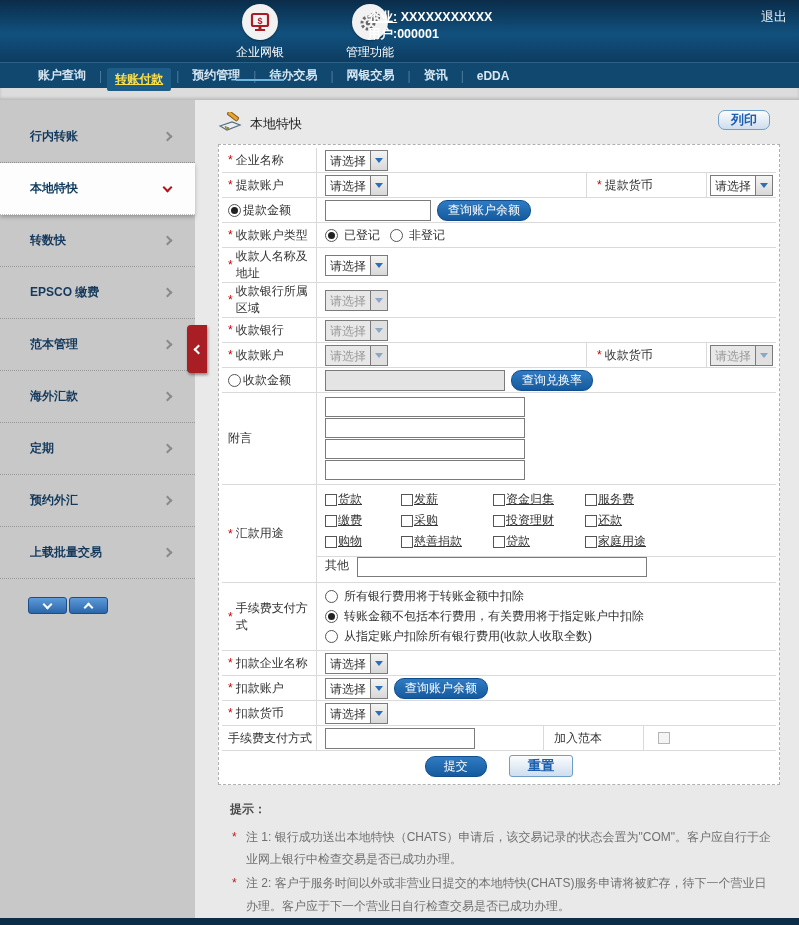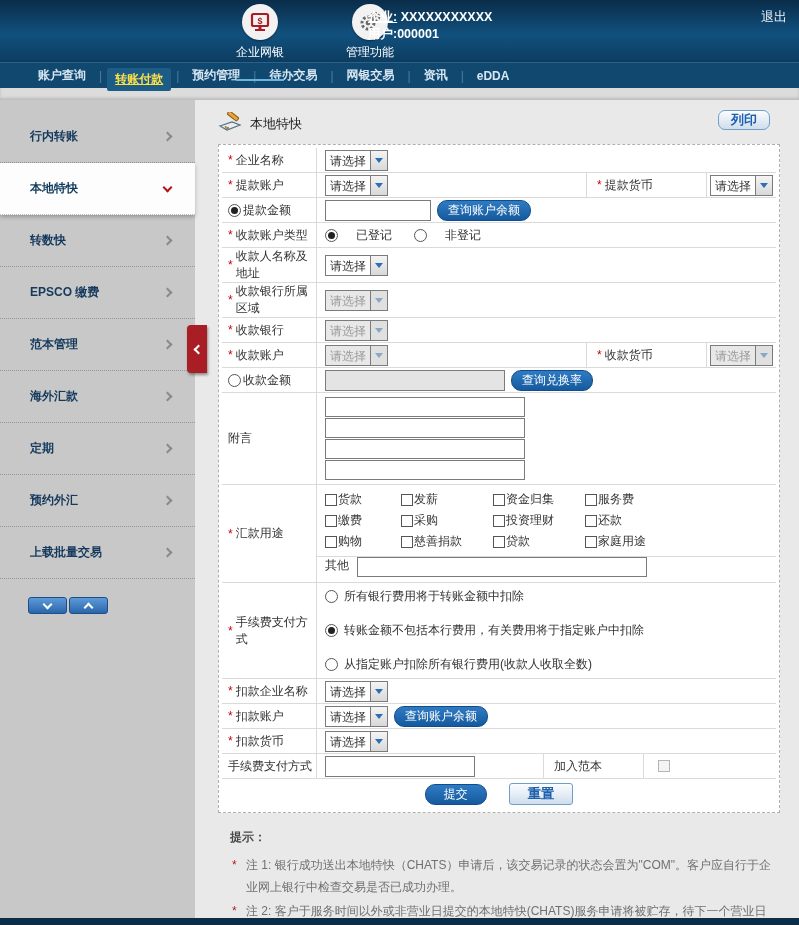--- a/index.html
+++ b/index.html
@@ -68,25 +68,25 @@
   .cbx.dis { border-color:#b5b5b5; background:#f4f4f4;}
   
   .bbtn { height:21px; padding:0 10px; background:linear-gradient(180deg,#2f7bc3,#155a9e); border:1px solid #0f4d8c; border-radius:10px; color:#fff; font-size:12px; cursor:pointer;}
   .lbtn { height:22px; padding:0 18px; background:linear-gradient(180deg,#fbfdff,#cfdded); border:1px solid #6f9ec7; border-radius:3px; color:#1c5fae; font-weight:bold; cursor:pointer;}
   
   .memo-col { display:flex; flex-direction:column; gap:1px; padding:4px 0;}
   .memo-col .ti { width:200px; height:20px;}
   
   .purpose-wrap { flex:1; display:flex; flex-direction:column;}
   .pgrid { display:grid; grid-template-columns:76px 92px 92px 110px; row-gap:4px; padding:6px 0 6px 8px;}
-  .pcell { display:flex; align-items:center; gap:1px;}
+  .pcell { display:flex; align-items:center; gap:1px;text-decoration:underline;}
   .other-row { border-top:1px solid #dadada; display:flex; align-items:flex-start; height:26px; padding-left:8px; gap:8px;}
   .other-row .ti { width:290px; height:20px;}
   
-  .fee-col { display:flex; flex-direction:column; gap:17px; padding:5px 0 5px 8px;}
+  .fee-col { display:flex; flex-direction:column; gap:3px; padding:5px 0 5px 8px;}
   .fee-line { display:flex; align-items:center; gap:6px;}
   
   .date-wrap { position:relative; width:100px; height:21px; border:1px solid #7b7b7b; background:#fff;}
   .date-wrap svg { position:absolute; right:2px; top:3px;}
   
   .btn-row { display:flex; justify-content:center; gap:22px; align-items:center; height:30px; background:#fff;}
   
   .notes { margin-top:16px; padding-left:12px; width:556px;}
   .notes-title { color:#4a4a4a; font-weight:bold; margin-bottom:8px;}
   .note { position:relative; padding-left:16px; color:#707070; line-height:1.85; margin-bottom:2px;}
@@ -258,21 +258,21 @@
           <input class="ti" style="width: 106px;">
           <button class="bbtn">查询账户余额</button>
         </div>
       </div>
 
       <div class="frow">
         <div class="fl">
             <i class="req">*</i>
             <span>收款账户类型</span>
           </div>
-        <div class="fc" style="gap:18px">
+        <div class="fc" style="gap:6px">
           <span class="radio on"></span>
             <span>已登记</span>
           <span class="radio" style="margin-left:4px"></span>
             <span>非登记</span>
         </div>
       </div>
 
       <div class="frow">
         <div class="fl">
             <i class="req">*</i>

